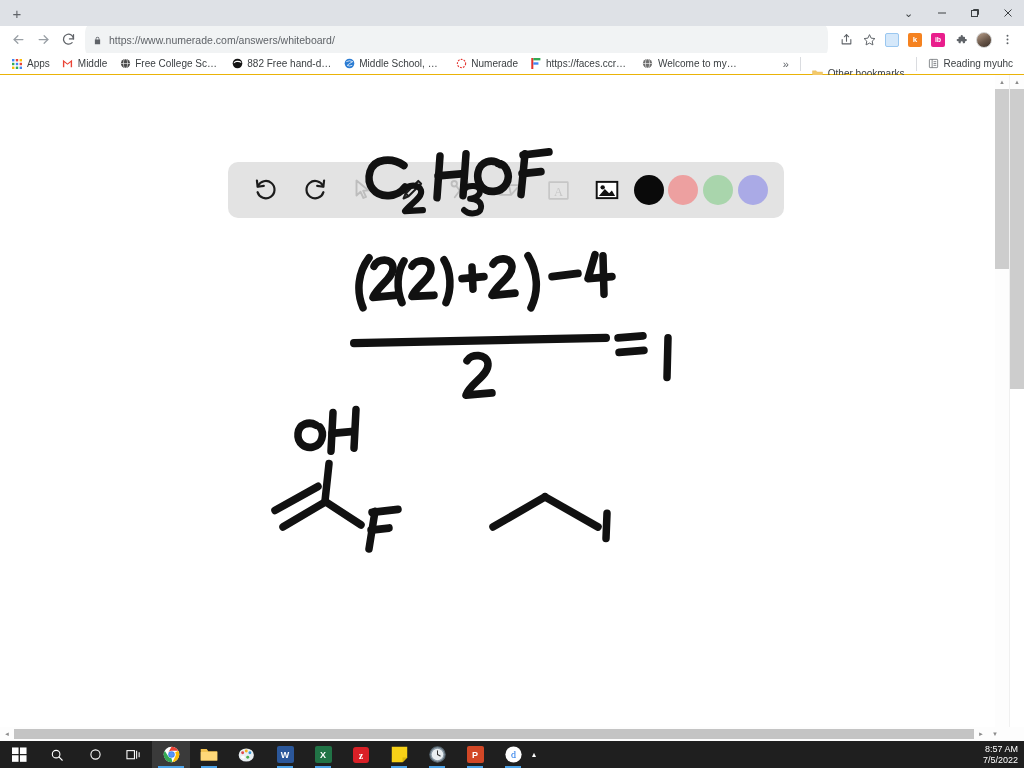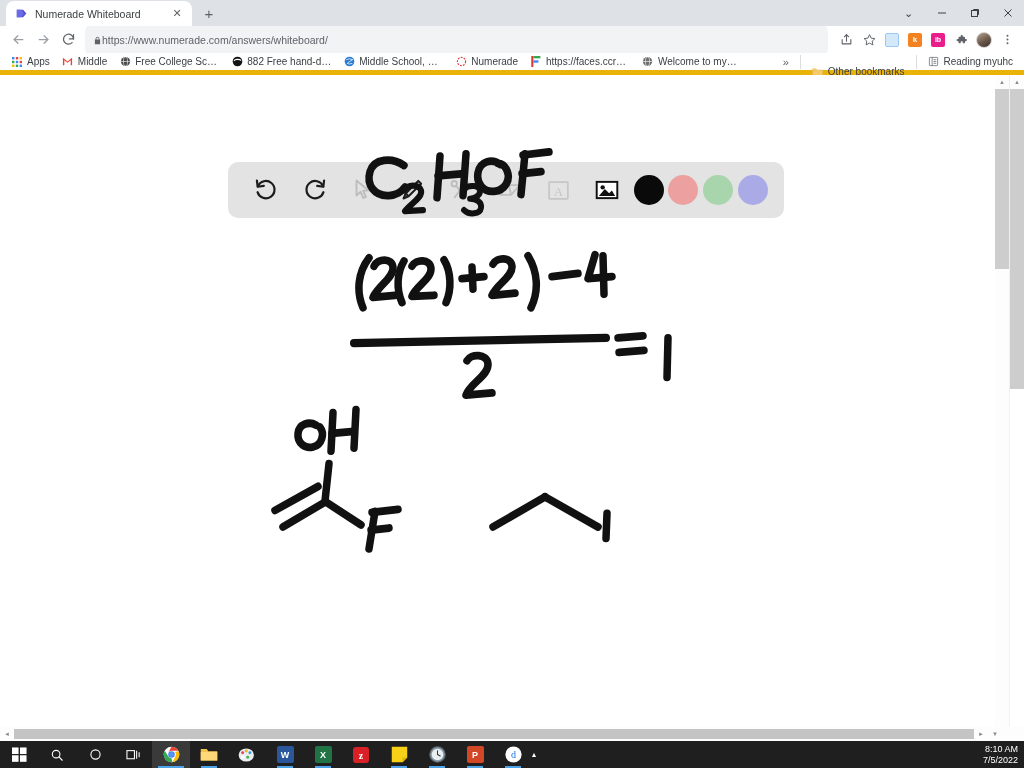--- a/index.html
+++ b/index.html
@@ -71,21 +71,21 @@
   }
   .nav-icon {
     width: 24px; height: 24px; flex: 0 0 24px;
     display: flex; align-items: center; justify-content: center;
     color: #5f6368; cursor: pointer;
   }
   .omnibox {
     flex: 1; height: 36px;
     background: #f1f3f4; border-radius: 10px;
     display: flex; align-items: center;
-    padding: 0 8px; 
+    padding: 0 8px; gap: 7px;
     margin: 0 6px 0 4px;
     min-width: 0;
   }
   .omnibox-url {
     font-size: 10.5px; color: #5f6368;
     white-space: nowrap; overflow: hidden; text-overflow: ellipsis;
   }
   .ext-row { display: flex; align-items: center; gap: 1px; }
   .ext-icon {
     width: 22px; height: 22px;
@@ -101,21 +101,21 @@
     width: 16px; height: 16px; border-radius: 50%;
     background: linear-gradient(150deg,#b9a08c 0%,#6b584a 55%,#3b2f27 100%);
     border: 1px solid #d0d0d0;
   }
 
   
   .bookmarks-bar {
     height: 22px; background: #ffffff;
     display: flex; align-items: center;
     padding: 0 6px; gap: 2px;
-    border-bottom: 5px solid #eab308;
+    border-bottom: 1px solid #eab308;
     font-size: 10px; color: #3c4043;
     position: relative;
   }
   .bm {
     display: flex; align-items: center; gap: 4px;
     padding: 2px 5px; border-radius: 3px;
     white-space: nowrap; cursor: pointer; max-width: 110px;
   }
   .bm-label { overflow: hidden; text-overflow: ellipsis; white-space: nowrap; }
   .bm-ico {
@@ -226,30 +226,20 @@
     display: flex; align-items: center; justify-content: center;
     font-size: 9px; font-weight: bold; color: #fff;
   }
 </style>
 </head>
 <body>
 
 <div class="browser-window">
 
   <div class="tab-strip">
-    <div class="tab">
-      <span class="tab-favicon">
-        <svg width="13" height="13" viewBox="0 0 24 24">
-          <path d="M3 5 L15 5 L21 12 L15 19 L3 19 L9 12 Z" fill="#5654d4"></path>
-          <path d="M3 5 L12 5 L16 12 L12 19 L3 19 Z" fill="#6c6ae8"></path>
-        </svg>
-      </span>
-      <span class="tab-title">Numerade Whiteboard</span>
-      <span class="tab-close">✕</span>
-    </div>
     <div class="new-tab-btn">+</div>
 
     <div class="win-controls">
       <div class="win-btn">⌄</div>
       <div class="win-btn">
         <svg width="10" height="10" viewBox="0 0 10 10">
             <line x1="1" y1="5" x2="9" y2="5" stroke="#3c4043" stroke-width="1"></line>
           </svg>
       </div>
       <div class="win-btn">
@@ -719,16 +709,16 @@
       <circle cx="11" cy="11" r="10.5" fill="#fff"></circle>
       <text x="11" y="16" font-size="13" fill="#1a73e8" text-anchor="middle" font-family="Liberation Serif, serif">d</text>
     </svg>
   </div>
 
   <div class="tray">
     <span>▴</span>
   </div>
 
   <div class="tb-clock">
-    <div>8:10 AM</div>
+    <div>8:57 AM</div>
     <div>7/5/2022</div>
   </div>
 </div>
 
 </body></html>

